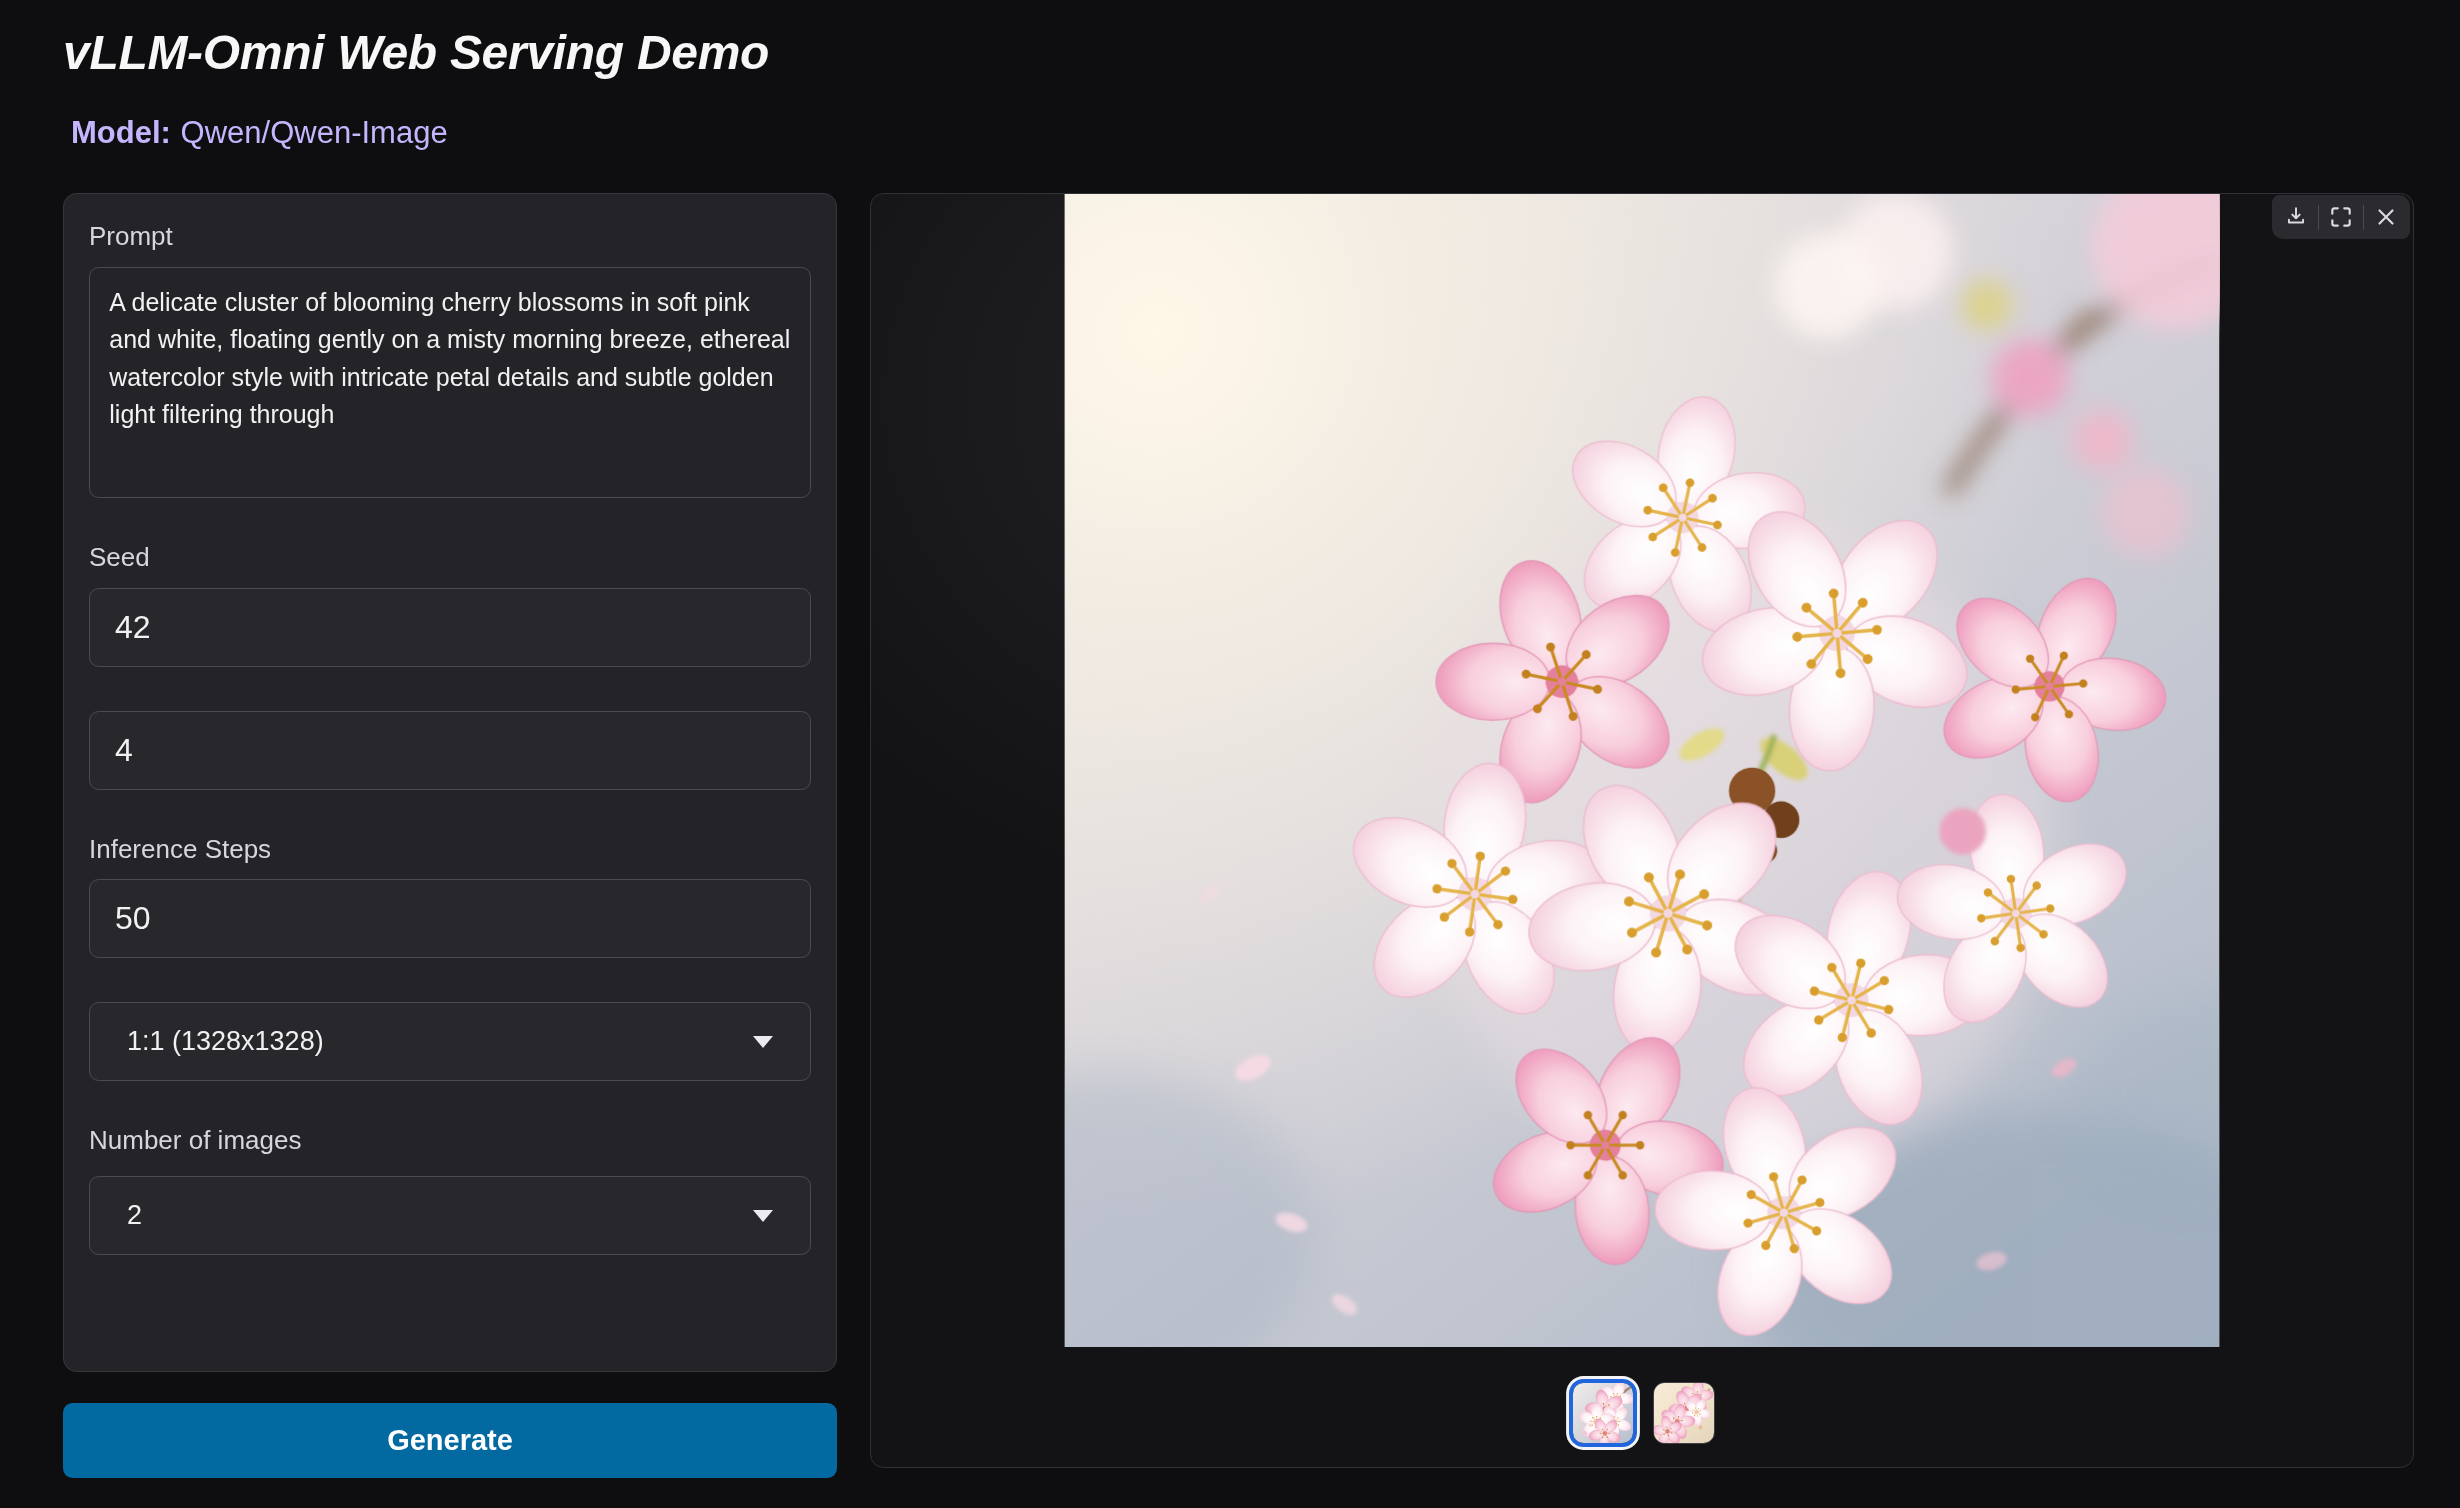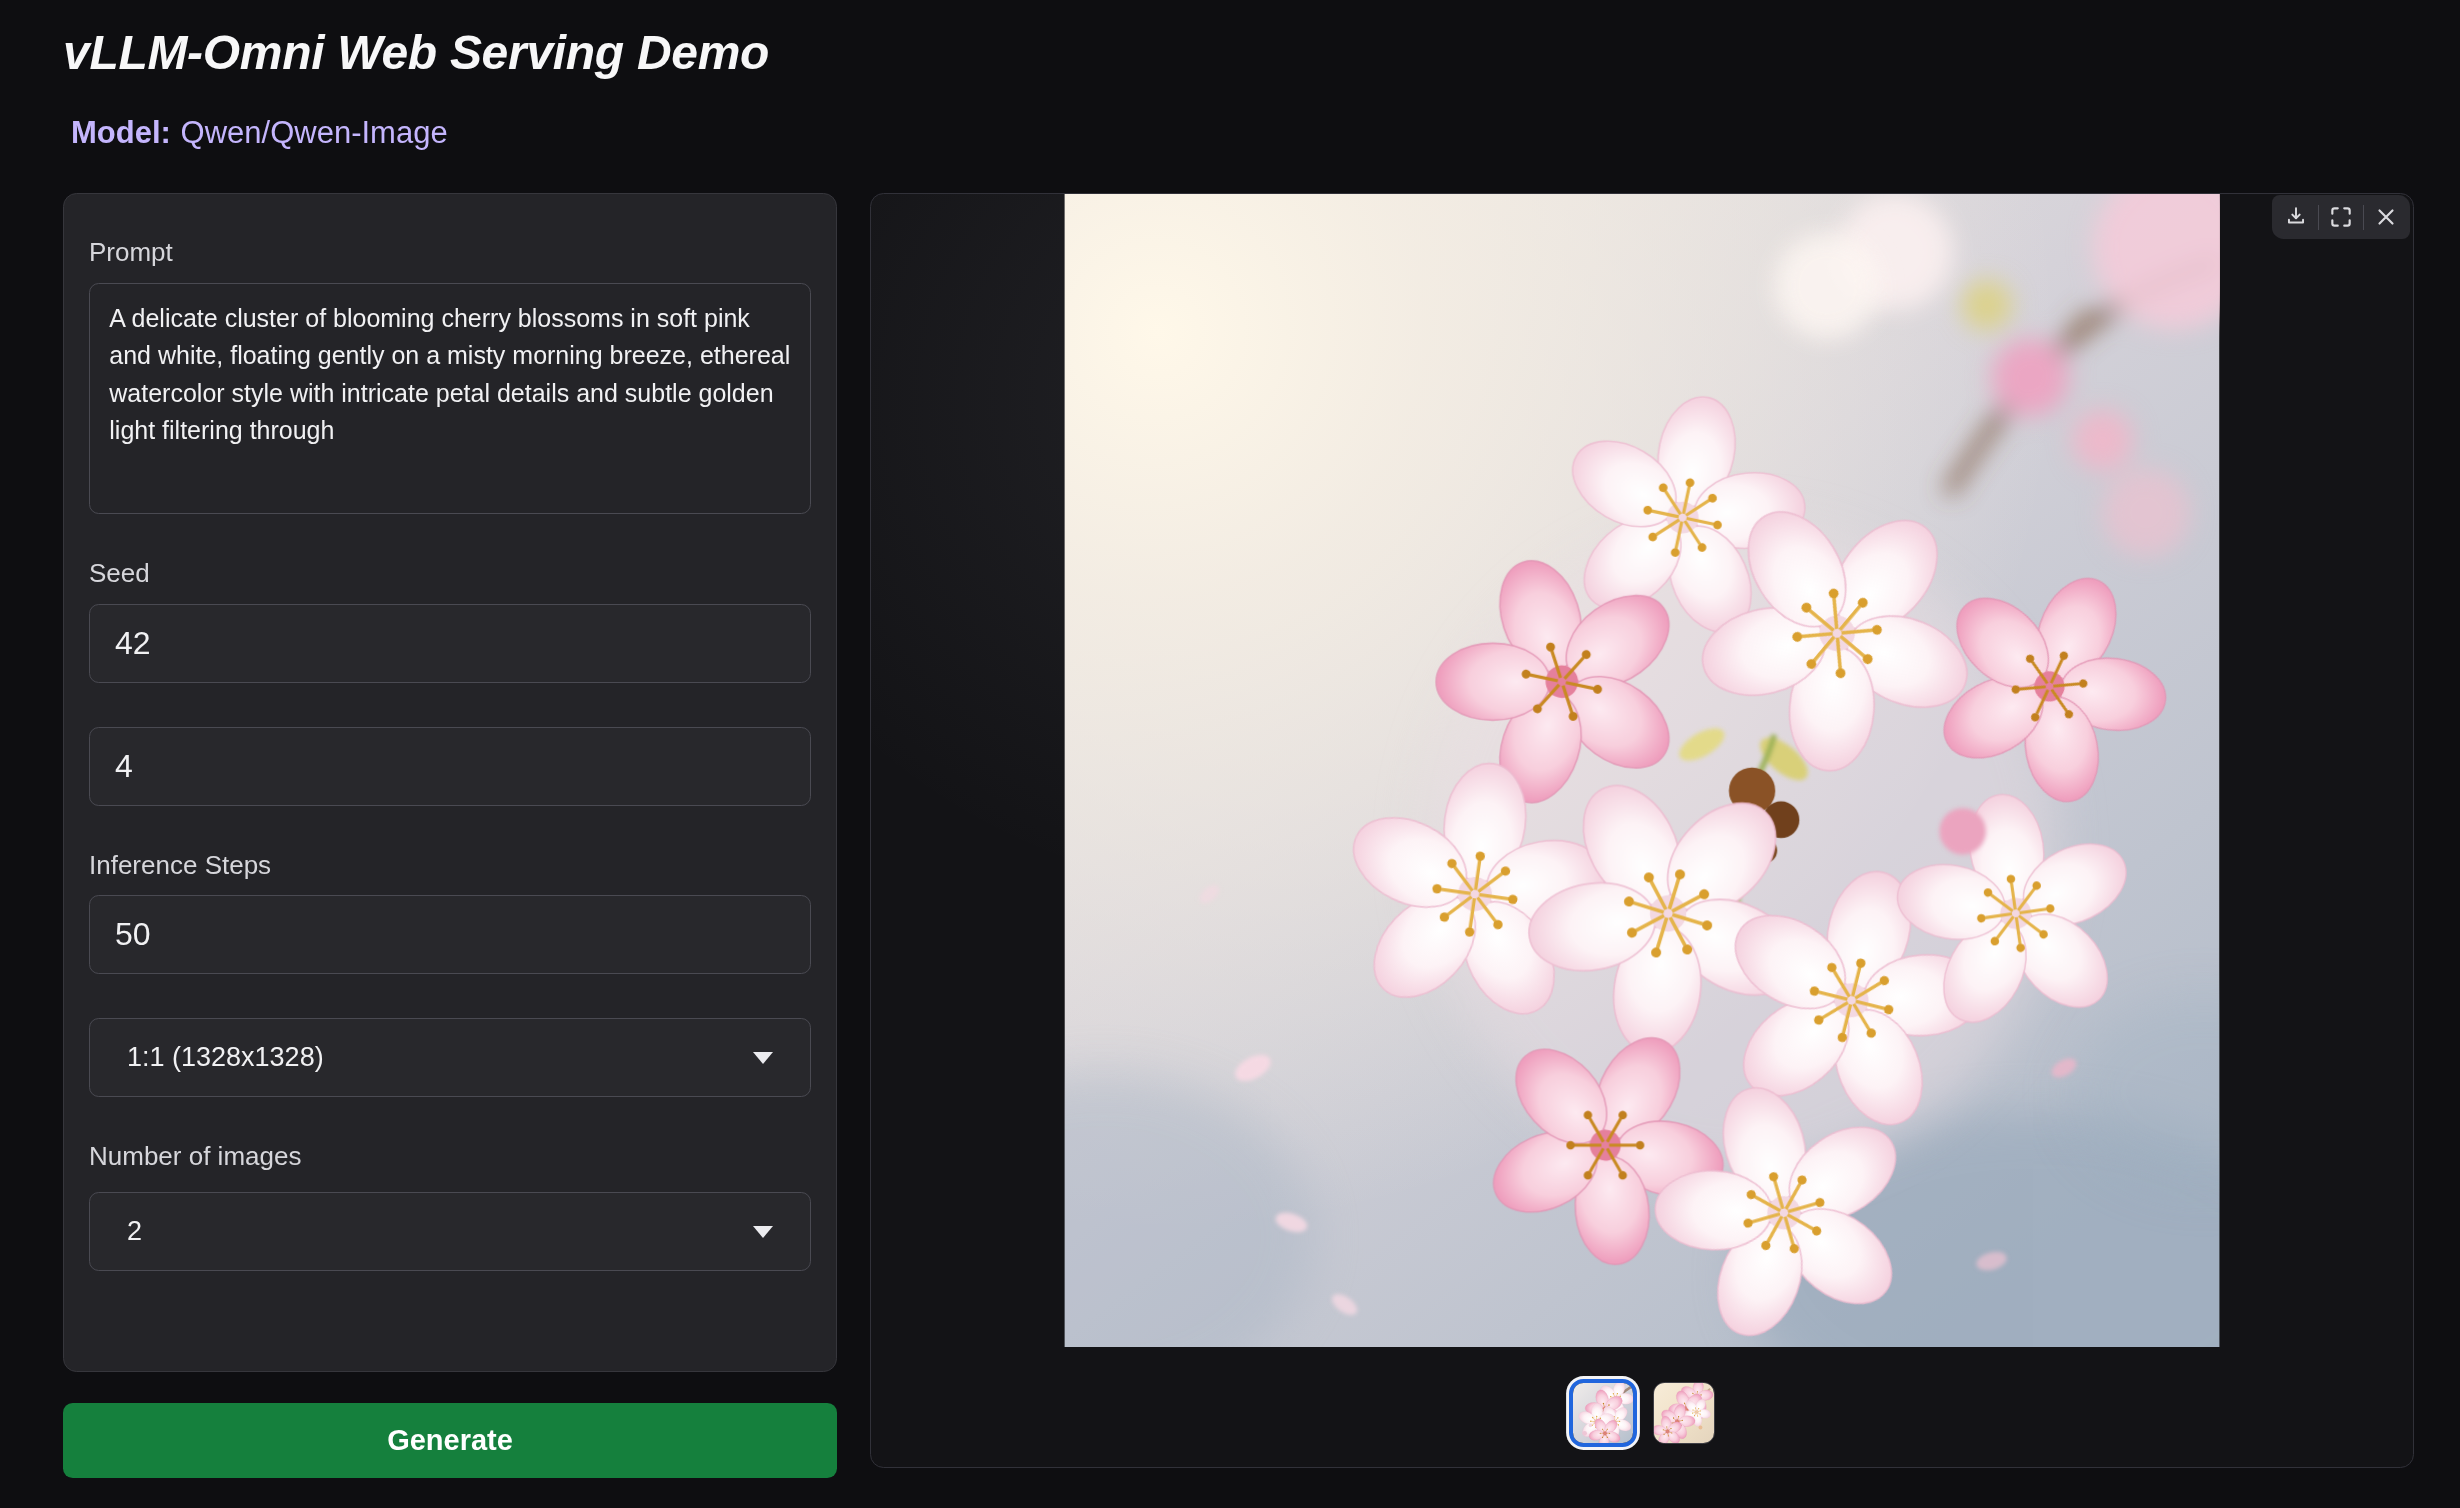--- a/index.html
+++ b/index.html
@@ -17,21 +17,21 @@
 
   .row { display:flex; gap:33px; margin-top:42px; align-items:flex-start; }
 
   
   .left-col { width:774px; flex:0 0 auto; }
   .card {
     box-sizing:border-box; width:774px; height:1179px;
     background:#242428; border:1px solid #36363c; border-radius:13.5px;
     padding:27px 25px;
   }
-  .field-label { display:block; font-size:26px; color:#d6d6db;margin-top:16px; }
+  .field-label { display:block; font-size:26px; color:#d6d6db; }
   .prompt-box {
     box-sizing:border-box; display:block; margin-top:15.4px; width:100%; height:231px;
     background:#242428; border:1.4px solid #4a4a52; border-radius:9.7px;
     color:#f1f1f3; font-size:25px; line-height:1.5; padding:15.4px 19.3px;
     resize:none; outline:none; font-family:"Liberation Sans", sans-serif;
   }
   .group { margin-top:44px; }
   .group .field-label { margin-bottom:14.5px; }
   .num-input {
     box-sizing:border-box; width:100%; height:79px;
@@ -45,21 +45,21 @@
     display:flex; align-items:center; justify-content:space-between;
     padding:0 37px; cursor:pointer; font-size:27px; color:#f1f1f3;margin-top:20px;
   }
   .caret {
     width:0; height:0; flex:0 0 auto;
     border-left:10.6px solid transparent; border-right:10.6px solid transparent;
     border-top:12.6px solid #ececf0;
   }
   .generate {
     display:block; box-sizing:border-box; margin-top:31px;
-    width:774px; height:75px; background:#15803d; border:none; border-radius:9.7px;
+    width:774px; height:75px; background:#0369a1; border:none; border-radius:9.7px;
     color:#ffffff; font-weight:700; font-size:29px; cursor:pointer;
     font-family:"Liberation Sans", sans-serif;
   }
 
   
   .gallery {
     position:relative; box-sizing:border-box;
     width:1544px; height:1275px;
     background:
       radial-gradient(869px 734px at 28% 16%, rgba(195,195,210,0.09), rgba(0,0,0,0) 70%),

